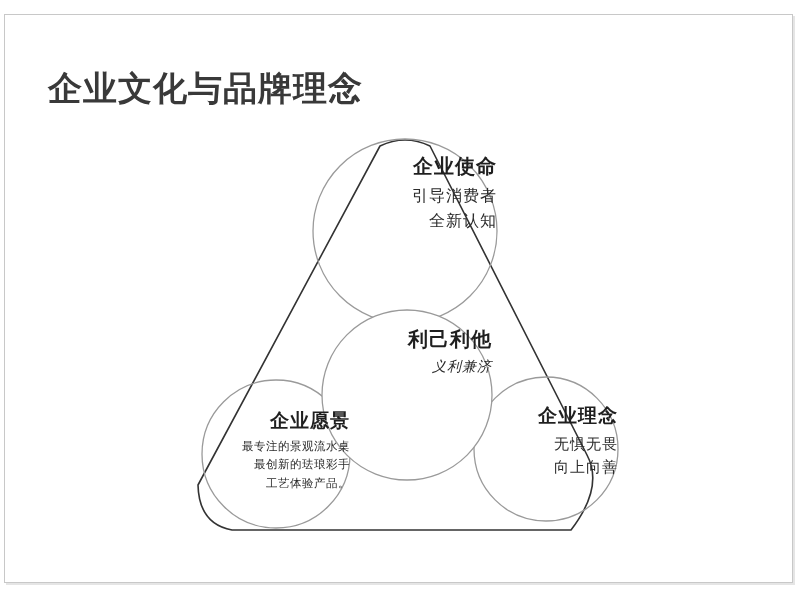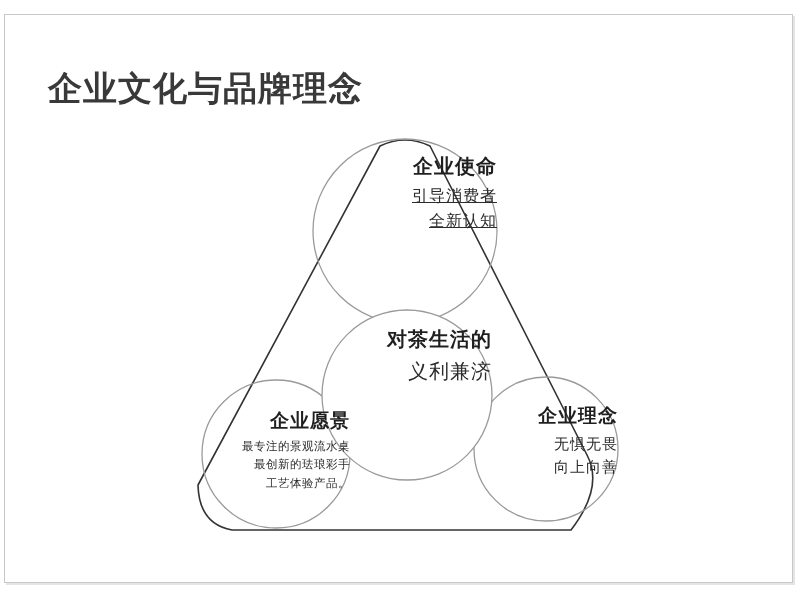--- a/index.html
+++ b/index.html
@@ -66,31 +66,31 @@
   }
   
   #node-mission {
     left: 308px;
     top: 124px;
     width: 184px;
     height: 184px;
     padding-top: 16px;
   }
   #node-mission .node-title { font-size: 20px; }
-  #node-mission .node-body { font-size: 16px; line-height: 1.55; margin-top: 6px; text-decoration: underline; }
+  #node-mission .node-body { font-size: 16px; line-height: 1.55; margin-top: 6px; }
   
   #node-faith {
     left: 317px;
     top: 295px;
     width: 170px;
     height: 170px;
     padding-top: 18px;
   }
   #node-faith .node-title { font-size: 20px; }
-  #node-faith .node-body { font-size: 20px; line-height: 1.55; margin-top: 5px; }
+  #node-faith .node-body { font-size: 14px; line-height: 1.55; margin-top: 5px; font-style: italic; }
   
   #node-vision {
     left: 197px;
     top: 365px;
     width: 148px;
     height: 148px;
     padding-top: 30px;
   }
   #node-vision .node-title { font-size: 19px; }
   #node-vision .node-body { font-size: 11.5px; line-height: 1.6; margin-top: 5px; letter-spacing: 0.5px; }
@@ -132,21 +132,21 @@
 
     <div class="node" id="node-mission">
       <div class="node-title">企业使命</div>
       <div class="node-body">
         <div>引导消费者</div>
         <div>全新认知</div>
       </div>
     </div>
 
     <div class="node" id="node-faith">
-      <div class="node-title">对茶生活的</div>
+      <div class="node-title">利己利他</div>
       <div class="node-body">
         <div>义利兼济</div>
       </div>
     </div>
 
     <div class="node" id="node-vision">
       <div class="node-title">企业愿景</div>
       <div class="node-body">
         <div>最专注的景观流水桌</div>
         <div>最创新的珐琅彩手</div>

